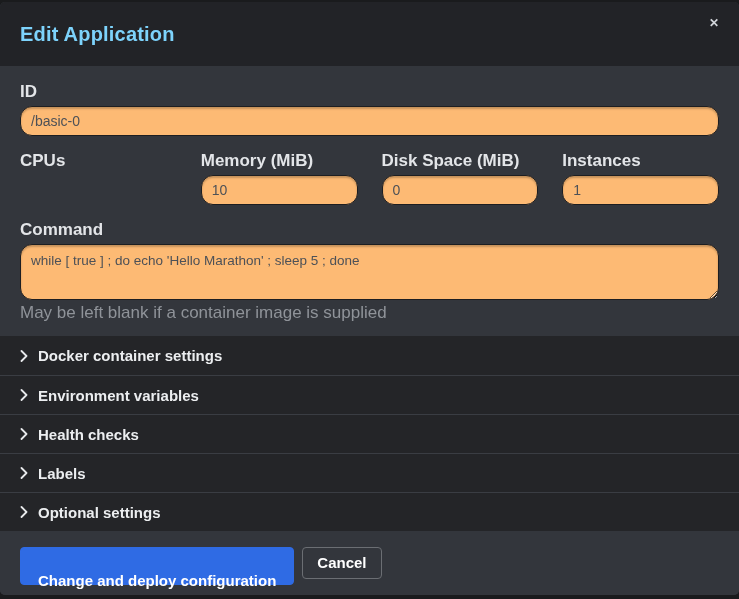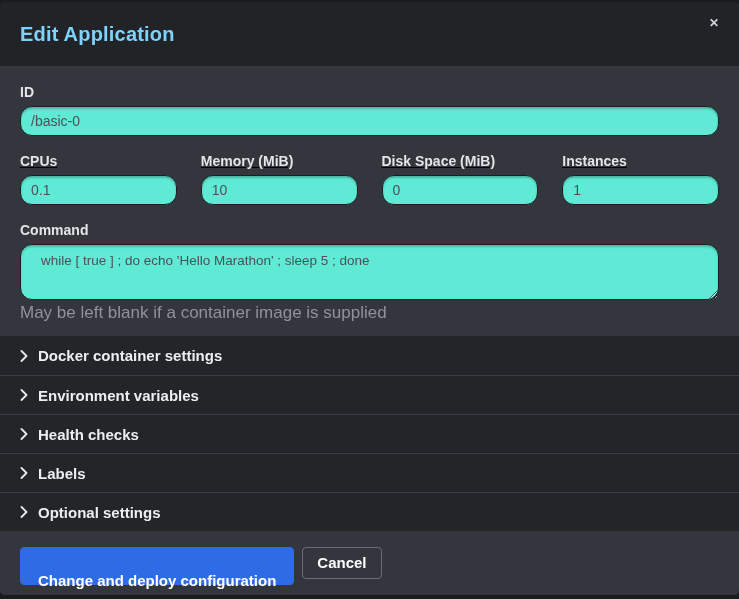--- a/index.html
+++ b/index.html
@@ -47,52 +47,51 @@
   }
   
   .modal-body {
     flex: 0 0 auto;
     background: #33363c;
     padding: 18px 20px 15px 20px;
   }
   .field-label {
     display: block;
     color: #e3e5e8;
-    font-size: 14px;
+    font-size: 17px;
     font-weight: 700;
     line-height: 16px;
     margin-bottom: 6px;
   }
   .text-input, .text-area {
     box-sizing: border-box;
     width: 100%;
-    background: #5eead4;
+    background: #fdba74;
     border: 1px solid #1d1e21;
     border-radius: 12px;
     box-shadow: inset 0 2px 2px rgba(0,0,0,0.22);
     color: #4d5157;
     font-size: 14px;
     font-family: "Liberation Sans", sans-serif;
     outline: none;
   }
   .text-input { height: 30px; padding: 0 10px; }
   .text-area {
     height: 56px;
-    padding: 6px 20px;
+    padding: 6px 10px;
     resize: vertical;
     font-size: 13.5px;
     line-height: 1.45;
     display: block;
   }
   .field-row {
     display: grid;
     grid-template-columns: repeat(4, 1fr);
     gap: 24px;
     margin-top: 17px;
-    text-decoration: underline;
   }
   .command-field { margin-top: 17px; }
   .help-text {
     margin: 5px 0 0 0;
     color: #8f9399;
     font-size: 17px;
     line-height: 16px;
     font-weight: 400;
   }
   
@@ -165,21 +164,20 @@
   <div class="modal-body">
 
     <div class="field">
       <label class="field-label">ID</label>
       <input class="text-input" type="text" value="/basic-0" style="">
     </div>
 
     <div class="field-row">
       <div class="field">
         <label class="field-label">CPUs</label>
-        <input class="text-input" type="text" value="0.1" style="">
       </div>
       <div class="field">
         <label class="field-label">Memory (MiB)</label>
         <input class="text-input" type="text" value="10" style="">
       </div>
       <div class="field">
         <label class="field-label">Disk Space (MiB)</label>
         <input class="text-input" type="text" value="0" style="">
       </div>
       <div class="field">

